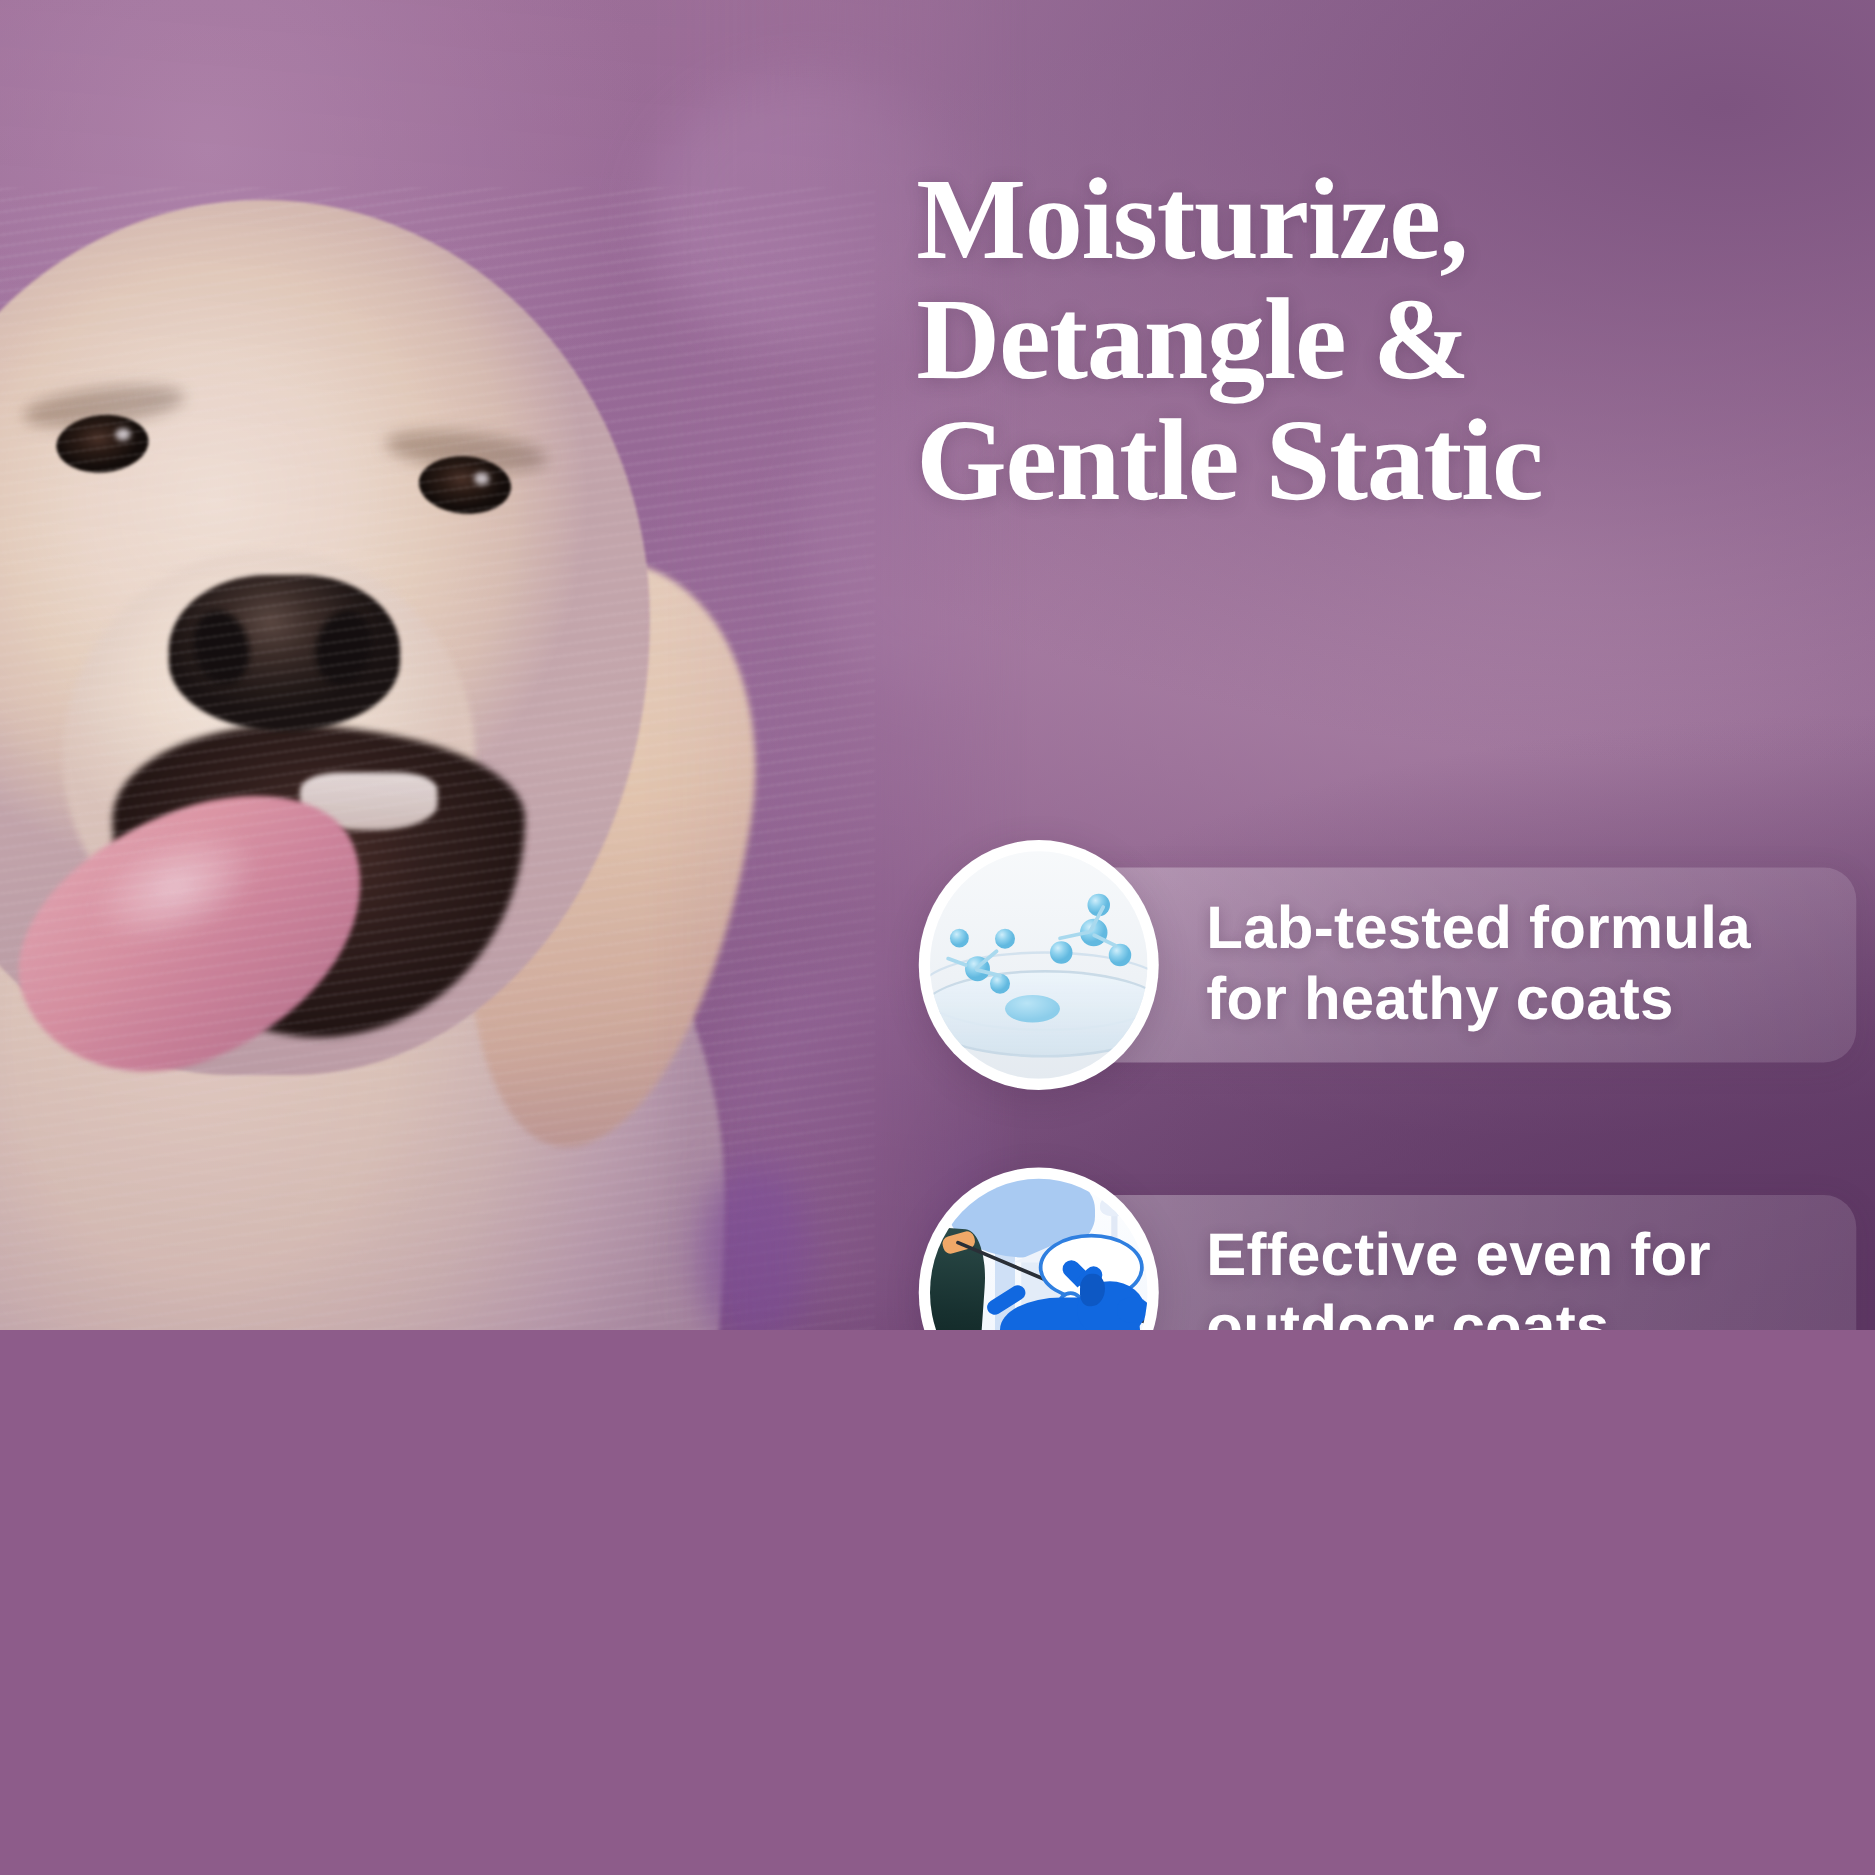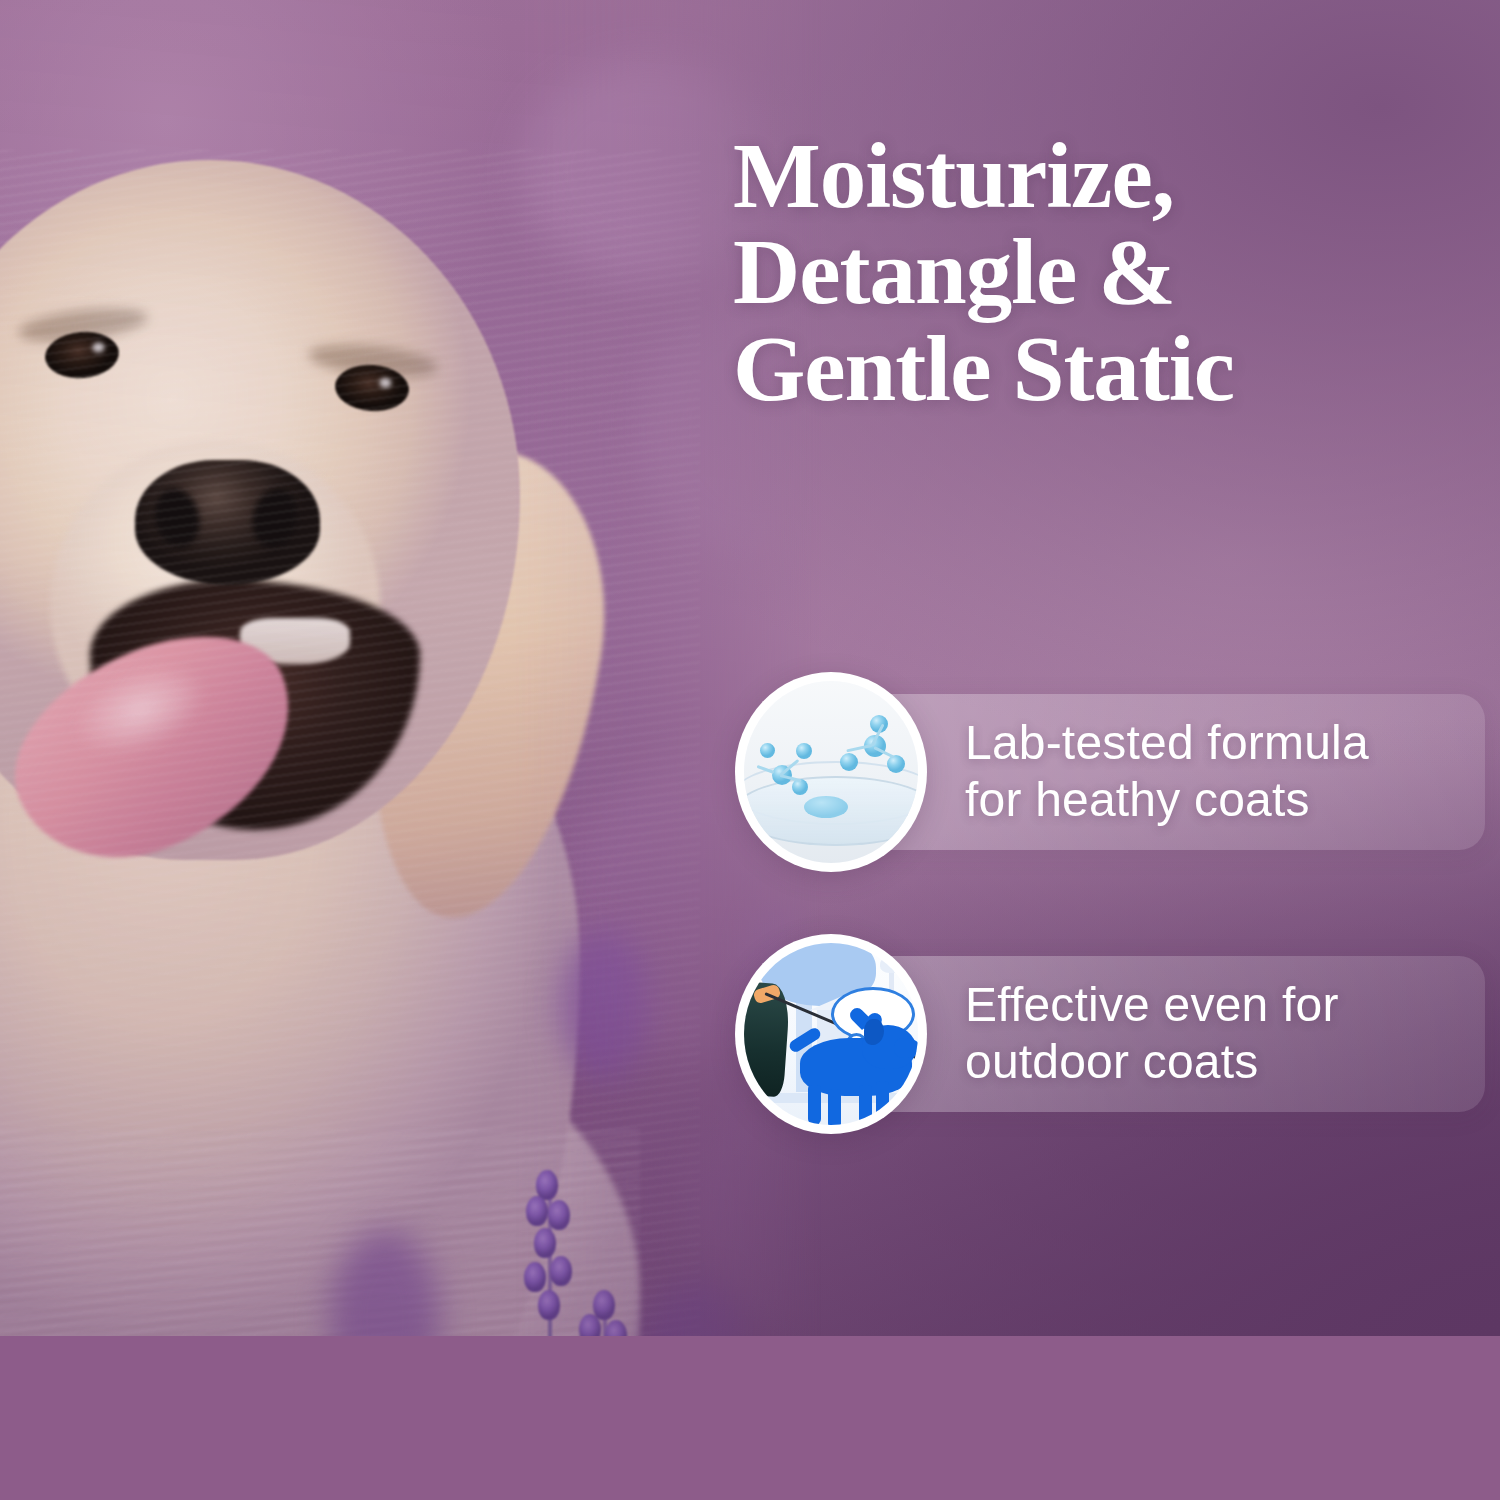--- a/index.html
+++ b/index.html
@@ -3,21 +3,21 @@
 <meta charset="utf-8">
 <style>
   html,body{margin:0;padding:0;}
   body{
     width:1500px;height:1500px;overflow:hidden;
     font-family:"Liberation Sans",sans-serif;
     background:#8d5c8a;
   }
 
   .canvas{
-    position:relative;width:1500px;height:1336px;overflow:hidden;
+    position:relative;width:1500px;height:1064px;overflow:hidden;
     background:
       radial-gradient(120% 90% at 92% 8%, #7d5480 0%, rgba(125,84,128,0) 55%),
       radial-gradient(110% 80% at 100% 100%, #5d3763 0%, rgba(93,55,99,0) 58%),
       radial-gradient(90% 70% at 82% 42%, #ad85a8 0%, rgba(173,133,168,0) 62%),
       linear-gradient(160deg,#ab7ba2 0%, #a077a0 26%, #9d6f99 48%, #7d5480 74%, #603a66 100%);
   }
 
   
   .photo{
     position:absolute;left:0;top:0;width:830px;height:1500px;
@@ -151,21 +151,21 @@
   .feature:last-child{margin-bottom:0;}
 
   .pill{
     position:absolute;left:113px;top:22px;right:-38px;height:156px;
     background:linear-gradient(105deg,rgba(255,255,255,.30) 0%,rgba(255,255,255,.20) 45%,rgba(255,255,255,.11) 100%);
     border-radius:26px;
     box-shadow:0 4px 24px rgba(70,38,72,.10);
   }
   .feature-text{
     position:absolute;left:230px;top:50%;transform:translateY(-50%);
-    color:#fff;font-size:48px;line-height:1.18;font-weight:400;
+    color:#fff;font-size:48px;line-height:1.18;font-weight:700;
     letter-spacing:.2px;white-space:pre-line;
     text-shadow:0 2px 10px rgba(70,38,72,.30);
   }
 
   .badge{
     position:absolute;left:0;top:0;width:192px;height:200px;
     border-radius:50%;
     background:#ffffff;
     box-shadow:0 6px 26px rgba(70,38,72,.22);
     overflow:hidden;

